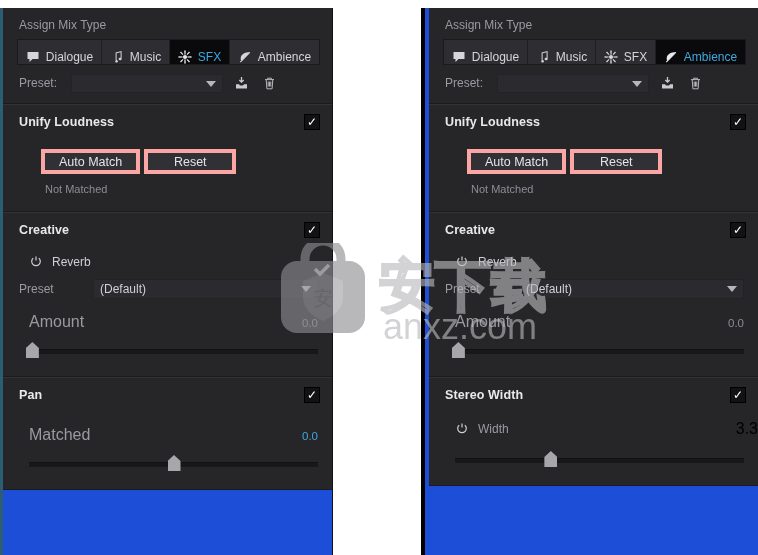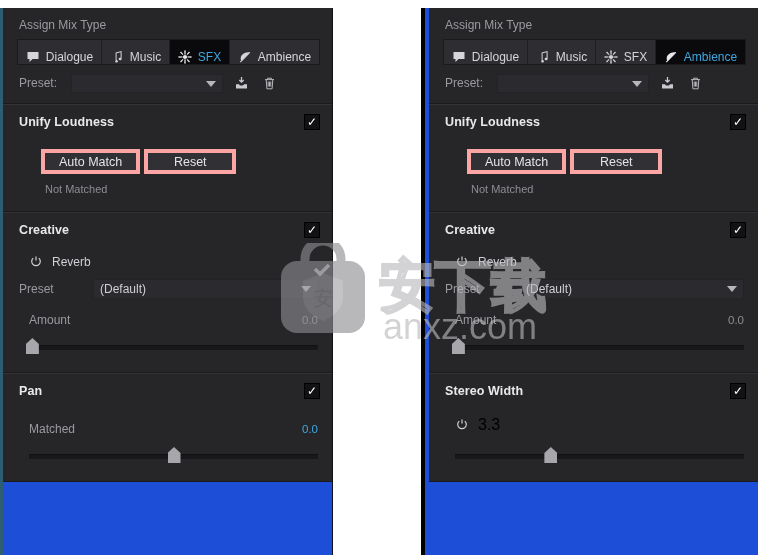--- a/index.html
+++ b/index.html
@@ -187,21 +187,21 @@
     width:0;height:0;
     border-left:5px solid transparent;
     border-right:5px solid transparent;
     border-top:6px solid #b6b6bb;
   }
 
   .slider-block{padding:14px 14px 0 26px;}
   .slider-head{
     display:flex;align-items:baseline;justify-content:space-between;
   }
-  .slider-head .sl-label{color:#9a9aa1;font-size:12px;}
+  .slider-head .sl-label{color:#9a9aa1;font-size:16px;}
   .slider-head .sl-val{color:#8d8d94;font-size:11.5px;text-align:right;}
   .slider-head .sl-val.accent{color:#3fa7e0;}
   .track-wrap{
     position:relative;
     height:22px;
     margin-top:7px;
   }
   .track{
     position:absolute;left:0;right:0;top:11px;
     height:4px;
@@ -492,20 +492,21 @@
           <span class="sec-title">Stereo Width</span>
           <span class="sec-check">✓</span>
         </div>
         <div class="row-power">
           <span>
             <svg class="pwr" viewBox="0 0 14 14">
                 <path d="M7 1.6v4" stroke="#cfcfd4" stroke-width="1.2" fill="none"></path>
                 <path d="M4.2 3.1a4.3 4.3 0 1 0 5.6 0" stroke="#cfcfd4" stroke-width="1.2" fill="none"></path>
               </svg>
           </span>
+          <span class="plabel" style="flex:1 1 auto;color:#9a9aa1">Width</span>
           <span class="sl-val" style="">3.3</span>
         </div>
         <div class="slider-block pad-bot" style="padding-top:2px">
           <div class="track-wrap">
             <div class="track"></div>
             <div class="knob" style="left:33%"></div>
           </div>
         </div>
       </div>
 

